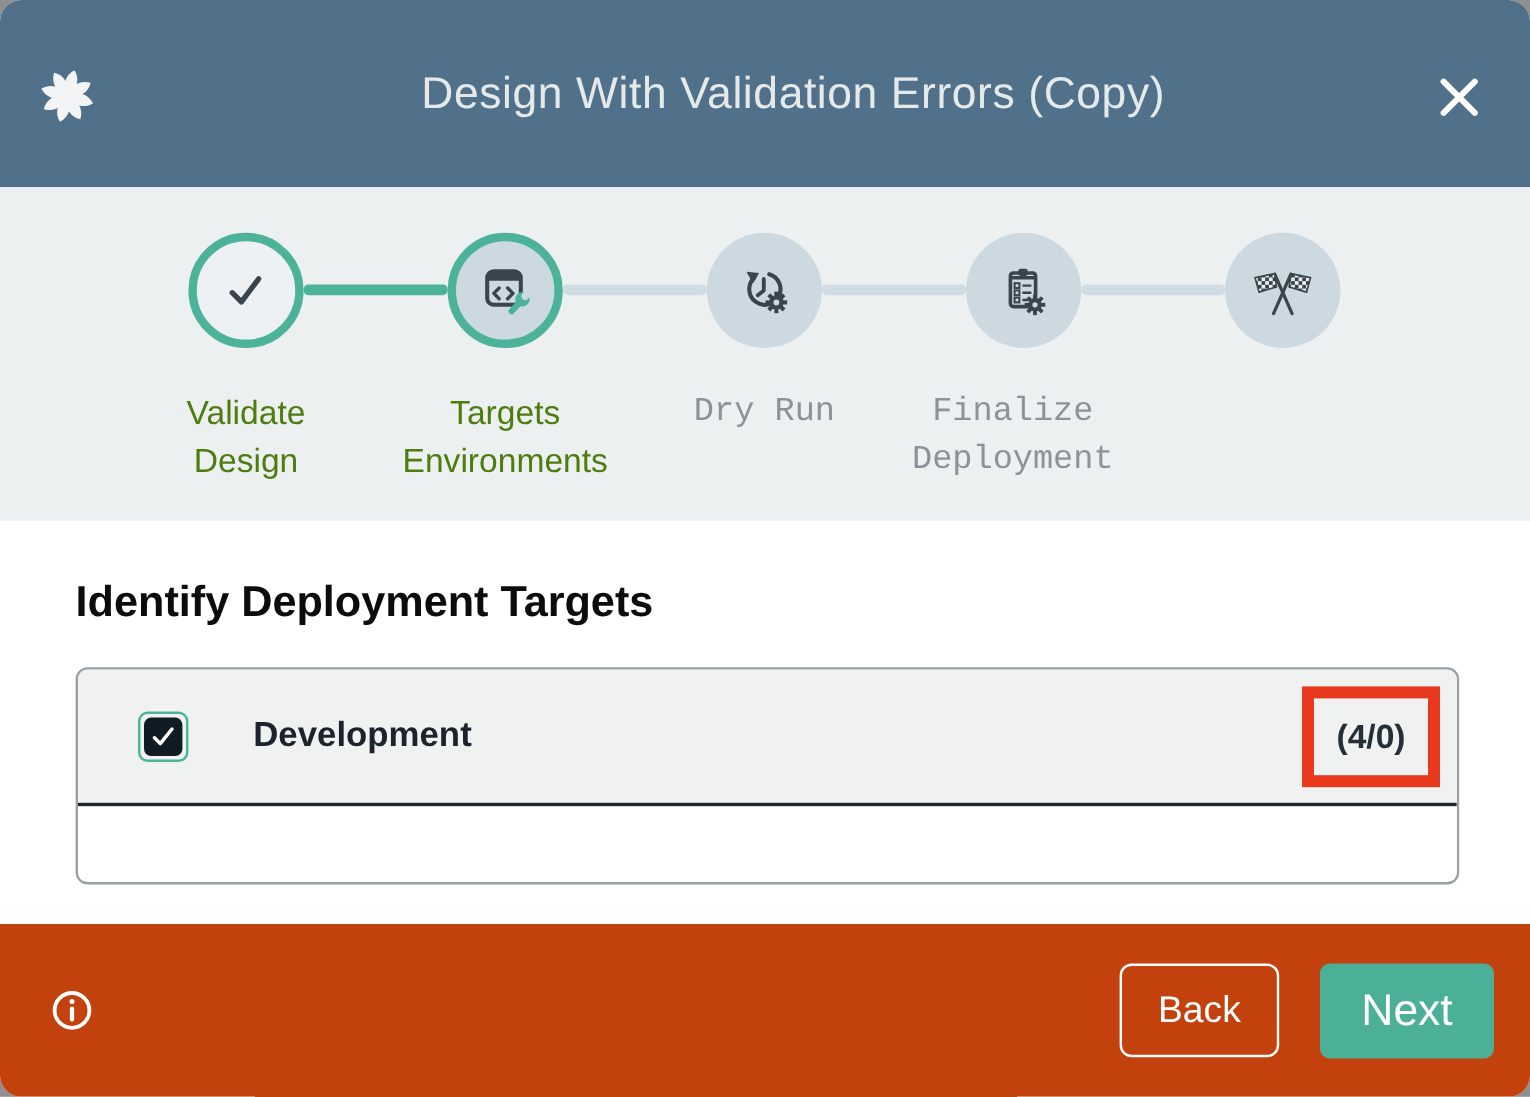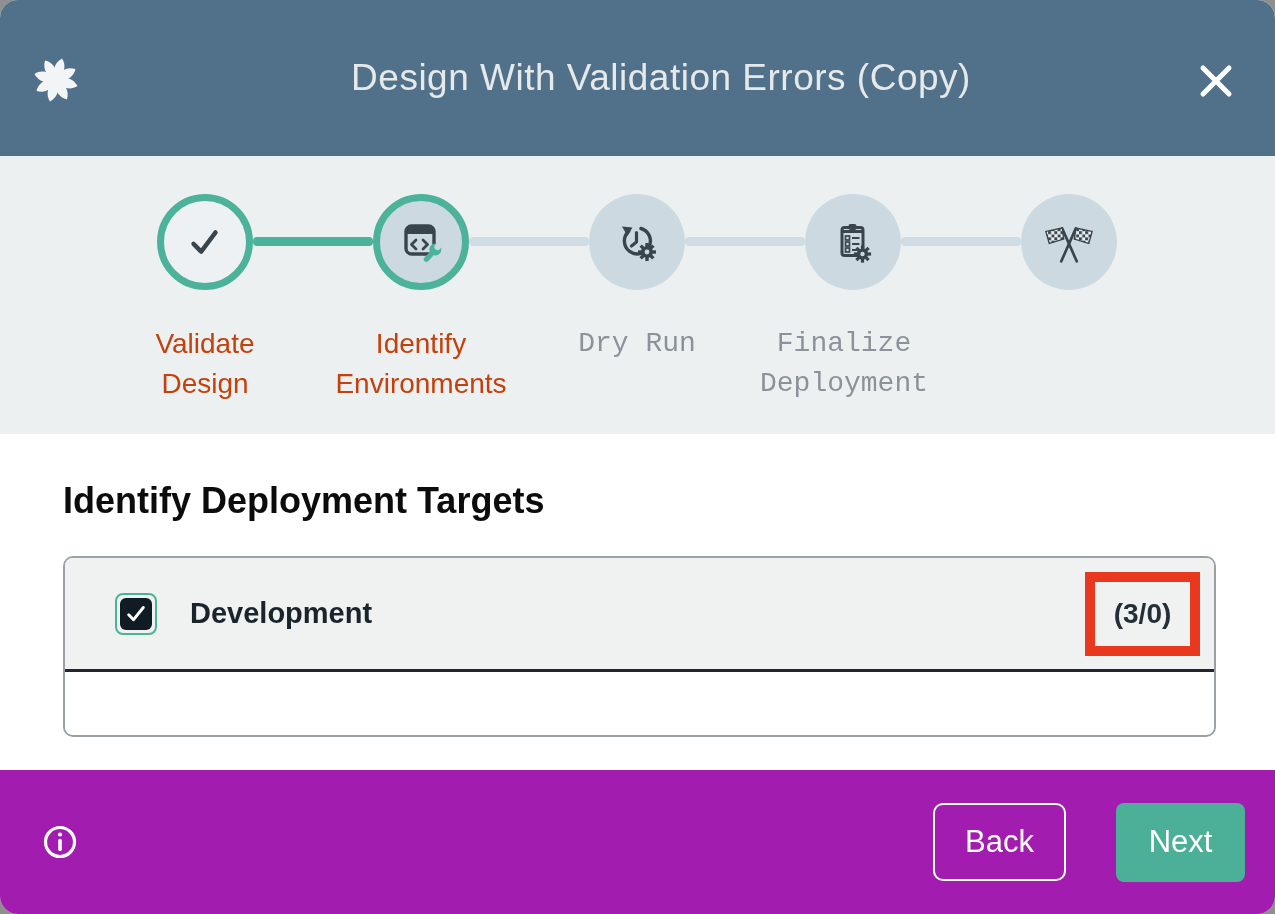--- a/index.html
+++ b/index.html
@@ -50,40 +50,41 @@
   }
   .step-circle.completed { background: #eef1f3; border: 7px solid #4cb39a; }
   .step-circle.current   { background: #ccd9e1; border: 7px solid #4cb39a; }
   .step-circle.upcoming  { background: #ccd9e1; }
   .step-label {
     position: absolute; top: 168px;
     width: 216px; text-align: center;
     font-size: 28px; line-height: 40px;
   }
   .step-label .inner { display: inline-block; max-width: 190px; }
-  .step-label.active   { color: #c2410c; }
+  .step-label.active   { color: #4d7c0f; }
   .step-label.inactive { color: #8b9299; font-family: Liberation Mono, monospace; }
   
   .content { position: relative; flex: 1 1 auto; background: #ffffff; }
   .section-heading {
     position: absolute; left: 63px; top: 46px;
     font-size: 36px; font-weight: 700; color: #0c0c0c;
   }
   .targets-box {
     position: absolute; left: 63px; top: 122px;
     width: 1153px; height: 181px;
     border: 2px solid #9aa0a4; border-radius: 10px;
     overflow: hidden; background: #ffffff;
   }
   .target-row {
     height: 114px;
     background: #f0f1f1;
     border-bottom: 3px solid #20262b;
     display: flex; align-items: center;
     padding: 0 14px 0 50px;
+    gap: 21px;
   }
   .checkbox-ring {
     border: 2px solid #4cb39a; border-radius: 8px;
     padding: 3px; display: inline-flex; cursor: pointer;
   }
   .checkbox {
     width: 32px; height: 32px; background: #101b24; border-radius: 6px;
     display: flex; align-items: center; justify-content: center;
   }
   .env-name {
@@ -94,39 +95,38 @@
   .annotation-box {
     border: 10px solid #e8391f;
     width: 115px; height: 84px;
     display: flex; align-items: center; justify-content: center;
   }
   .env-count { font-size: 28px; font-weight: 700; color: #242f38; }
   .empty-row { height: 62px; background: #ffffff; }
   
   .footer {
     height: 144px; flex: 0 0 144px;
-    background: #a21caf;
+    background: #c2410c;
     display: flex; align-items: center;
     padding: 0 30px 0 42px;
-    gap: 16px;
   }
   .info-btn { background: transparent; border: none; cursor: pointer; width: 36px; height: 36px; padding: 0; }
   .footer-spacer { flex: 1 1 auto; }
   .back-btn {
     width: 133px; height: 78px;
     background: transparent; color: #ffffff;
     border: 2px solid #ffffff; border-radius: 10px;
     font-size: 31px; font-family: inherit; cursor: pointer;
     margin-right: 34px;
   }
   .next-btn {
-    width: 129px; height: 79px;
+    width: 145px; height: 79px;
     background: #4caf97; color: #ffffff;
     border: none; border-radius: 8px;
-    font-size: 31px; font-family: inherit; cursor: pointer;
+    font-size: 37px; font-family: inherit; cursor: pointer;
   }
 </style>
 </head>
 <body>
 
 <div class="modal">
 
   <div class="header">
     <svg class="logo" viewBox="0 0 56 56" aria-hidden="true">
       <g fill="#f2f4f5">
@@ -171,21 +171,21 @@
         <path d="M26 22 l4.5 4.5 l-4.5 4.5" stroke="#3a444c" stroke-width="2.8" fill="none" stroke-linecap="round" stroke-linejoin="round"></path>
         <g transform="translate(36,34) rotate(42)">
           <rect x="-2.6" y="-1" width="5.2" height="13.5" rx="2.6" fill="#4cb39a"></rect>
           <circle cx="0" cy="-3.5" r="6" fill="#4cb39a"></circle>
           <circle cx="0" cy="-7" r="3.2" fill="#ccd9e1"></circle>
           <rect x="-1.9" y="-11.5" width="3.8" height="5" fill="#ccd9e1"></rect>
         </g>
       </svg>
     </div>
     <div class="step-label active" style="left:313px">
-      <span class="inner">Identify Environments</span>
+      <span class="inner">Targets Environments</span>
     </div>
 
     <div class="step-circle upcoming" style="left:589px">
       <svg width="48" height="48" viewBox="0 0 48 48" aria-hidden="true">
         <path d="M15.5 13.5 A 13 13 0 1 0 28 10.5" stroke="#3a444c" stroke-width="3.4" fill="none" stroke-linecap="round"></path>
         <polygon points="9,8.5 19.5,9.5 14.5,18" fill="#3a444c"></polygon>
         <path d="M23.5 14.5 L23.5 24 L18.5 28" stroke="#3a444c" stroke-width="3.2" fill="none" stroke-linecap="round" stroke-linejoin="round"></path>
         <g transform="translate(34,34)">
           <g fill="#3a444c">
             <rect x="-1.7" y="-9" width="3.4" height="5" transform="rotate(0)"></rect>
@@ -265,21 +265,21 @@
         <span class="checkbox-ring">
           <span class="checkbox">
             <svg width="26" height="26" viewBox="0 0 32 32" aria-hidden="true">
               <path d="M7 17 L13 23 L25 8" stroke="#ffffff" stroke-width="3.6" fill="none" stroke-linecap="round" stroke-linejoin="round"></path>
             </svg>
           </span>
         </span>
         <span class="env-name">Development</span>
         <span class="row-spacer"></span>
         <span class="annotation-box">
-          <span class="env-count">(3/0)</span>
+          <span class="env-count">(4/0)</span>
         </span>
       </div>
       <div class="empty-row"></div>
     </div>
   </div>
 
   <div class="footer">
     <button class="info-btn">
       <svg width="36" height="36" viewBox="0 0 36 36" aria-hidden="true">
         <circle cx="18" cy="18" r="14.5" fill="none" stroke="#ffffff" stroke-width="3.2"></circle>

